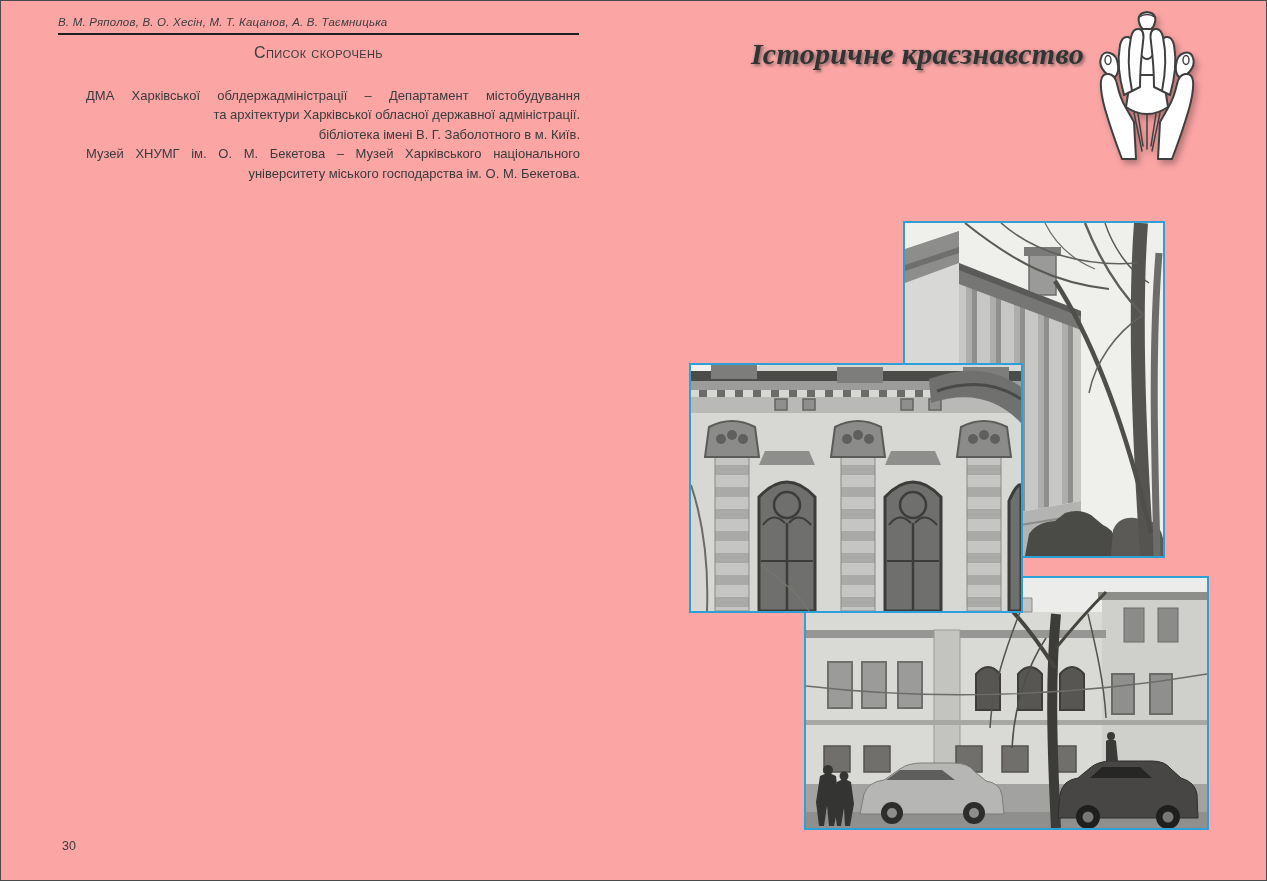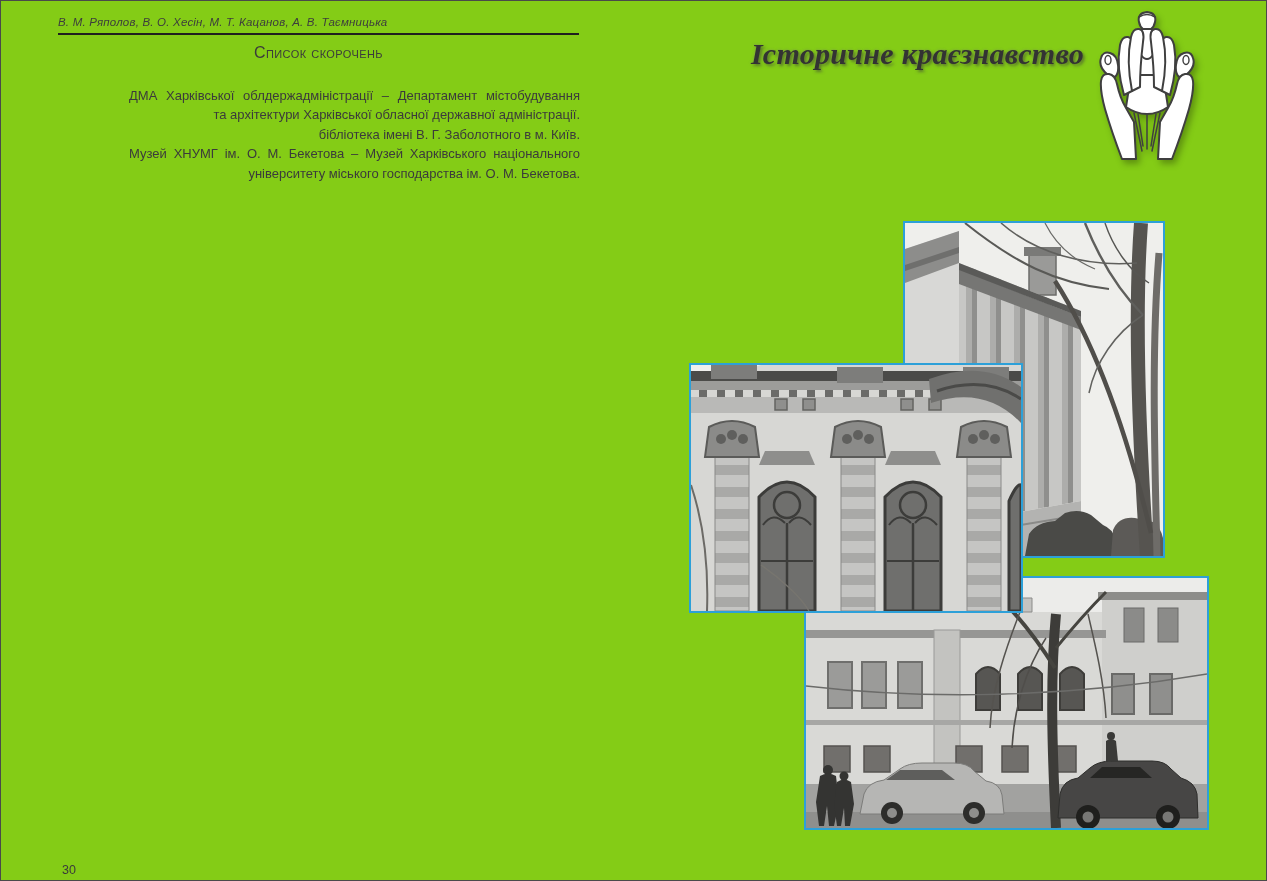--- a/index.html
+++ b/index.html
@@ -3,21 +3,21 @@
 <meta charset="utf-8">
 <style>
   * { margin: 0; padding: 0; box-sizing: border-box; }
   html, body { background: #ffffff; }
   body { font-family: "Liberation Sans", sans-serif; }
 
   .sheet {
     position: relative;
     width: 1267px;
     height: 881px;
-    background: #84cc16;
+    background: #fca5a5;
     border: 1px solid #4a4a4a;
     overflow: hidden;
   }
 
   
   .running-header {
     position: absolute;
     left: 57px; top: 15px;
     width: 521px;
     font-size: 11.5px;
@@ -47,28 +47,26 @@
     width: 494px;
     font-size: 13px;
     line-height: 19.4px;
     color: #3b3b3b;
   }
   .abbr-line { text-align: right; white-space: nowrap; }
   .abbr-line.jl {
     white-space: normal;
     text-align: justify;
     text-align-last: justify;
-    margin-left: 43px;
   }
   .page-number {
     position: absolute;
     left: 61px; top: 838px;
     font-size: 12.5px;
     color: #3b3b3b;
-    margin-top: 24px;
   }
 
   
   .chapter-title {
     position: absolute;
     left: 693px; top: 36px;
     width: 390px;
     text-align: right;
     font-family: "Liberation Serif", serif;
     font-weight: bold;

